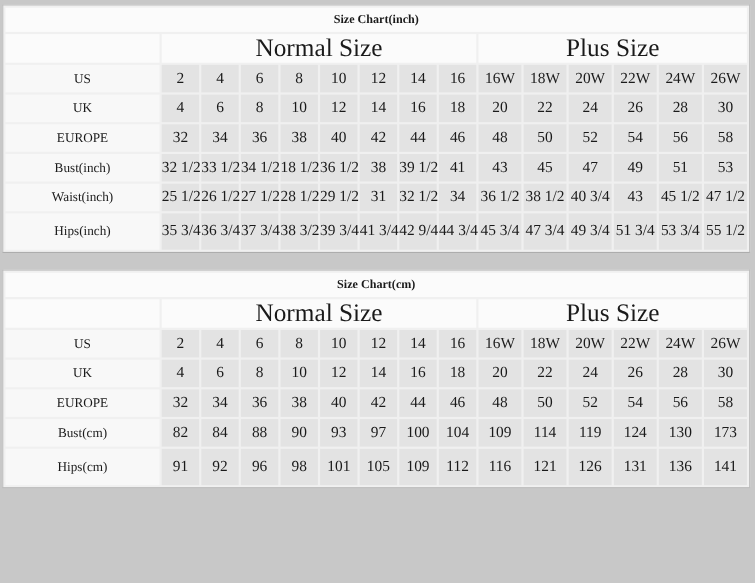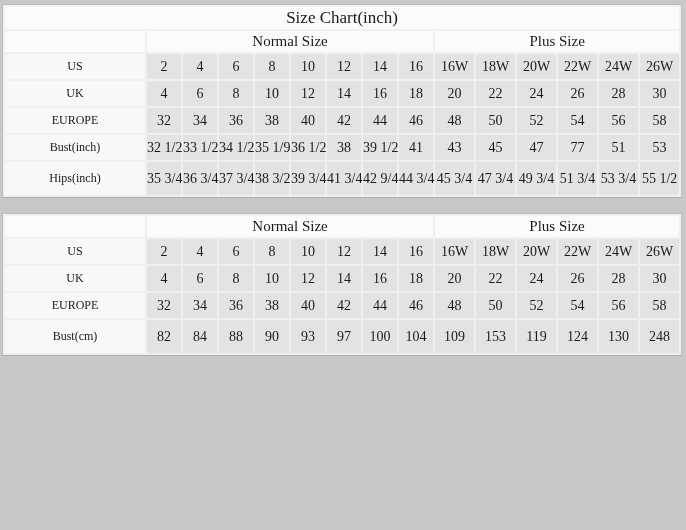--- a/index.html
+++ b/index.html
@@ -29,26 +29,27 @@
   col.col-plus{width:39px;}
   th,td{
     font-weight:normal;
     text-align:center;
     vertical-align:middle;
     white-space:nowrap;
     overflow:visible;
   }
   tr.row-title th{
     background:var(--header-bg);
-    font-size:17px;
+    font-size:11px;
     height:22px;
+    font-weight:bold;
   }
   tr.row-group th{
     background:var(--header-bg);
-    font-size:15px;
+    font-size:23px;
     height:21px;
   }
   tr.row-group th.corner{background:var(--header-bg);}
   tbody tr{height:25px;}
   tbody tr:nth-child(6){height:27px;margin-top:45px;}
   tbody tr:last-child{height:33px;}
   tbody th.row-label{
     background:var(--label-bg);
     font-size:12px;
   }
@@ -138,31 +139,48 @@
         <td class="cell">52</td>
         <td class="cell">54</td>
         <td class="cell">56</td>
         <td class="cell">58</td>
       </tr>
       <tr>
         <th class="row-label">Bust(inch)</th>
         <td class="cell">32 1/2</td>
         <td class="cell">33 1/2</td>
         <td class="cell">34 1/2</td>
-        <td class="cell">35 1/9</td>
+        <td class="cell">18 1/2</td>
         <td class="cell">36 1/2</td>
         <td class="cell">38</td>
         <td class="cell">39 1/2</td>
         <td class="cell">41</td>
         <td class="cell">43</td>
         <td class="cell">45</td>
         <td class="cell">47</td>
-        <td class="cell">77</td>
+        <td class="cell">49</td>
         <td class="cell">51</td>
         <td class="cell">53</td>
+      </tr>
+      <tr>
+        <th class="row-label">Waist(inch)</th>
+        <td class="cell">25 1/2</td>
+        <td class="cell">26 1/2</td>
+        <td class="cell">27 1/2</td>
+        <td class="cell">28 1/2</td>
+        <td class="cell">29 1/2</td>
+        <td class="cell">31</td>
+        <td class="cell">32 1/2</td>
+        <td class="cell">34</td>
+        <td class="cell">36 1/2</td>
+        <td class="cell">38 1/2</td>
+        <td class="cell">40 3/4</td>
+        <td class="cell">43</td>
+        <td class="cell">45 1/2</td>
+        <td class="cell">47 1/2</td>
       </tr>
       <tr>
         <th class="row-label">Hips(inch)</th>
         <td class="cell">35 3/4</td>
         <td class="cell">36 3/4</td>
         <td class="cell">37 3/4</td>
         <td class="cell">38 3/2</td>
         <td class="cell">39 3/4</td>
         <td class="cell">41 3/4</td>
         <td class="cell">42 9/4</td>
@@ -189,20 +207,23 @@
       <col class="col-normal">
       <col class="col-normal">
     <col class="col-plus">
       <col class="col-plus">
       <col class="col-plus">
     <col class="col-plus">
       <col class="col-plus">
       <col class="col-plus">
   </colgroup>
   <thead>
+    <tr class="row-title">
+      <th colspan="15">Size Chart(cm)</th>
+    </tr>
     <tr class="row-group">
       <th class="corner"></th>
       <th colspan="8">Normal Size</th>
       <th colspan="6">Plus Size</th>
     </tr>
   </thead>
   <tbody>
       <tr>
         <th class="row-label">US</th>
         <td class="cell">2</td>
@@ -258,20 +279,37 @@
         <th class="row-label">Bust(cm)</th>
         <td class="cell">82</td>
         <td class="cell">84</td>
         <td class="cell">88</td>
         <td class="cell">90</td>
         <td class="cell">93</td>
         <td class="cell">97</td>
         <td class="cell">100</td>
         <td class="cell">104</td>
         <td class="cell">109</td>
-        <td class="cell">153</td>
+        <td class="cell">114</td>
         <td class="cell">119</td>
         <td class="cell">124</td>
         <td class="cell">130</td>
-        <td class="cell">248</td>
+        <td class="cell">173</td>
+      </tr>
+      <tr>
+        <th class="row-label">Hips(cm)</th>
+        <td class="cell">91</td>
+        <td class="cell">92</td>
+        <td class="cell">96</td>
+        <td class="cell">98</td>
+        <td class="cell">101</td>
+        <td class="cell">105</td>
+        <td class="cell">109</td>
+        <td class="cell">112</td>
+        <td class="cell">116</td>
+        <td class="cell">121</td>
+        <td class="cell">126</td>
+        <td class="cell">131</td>
+        <td class="cell">136</td>
+        <td class="cell">141</td>
       </tr>
     </tbody>
 </table>
 
 </body></html>

